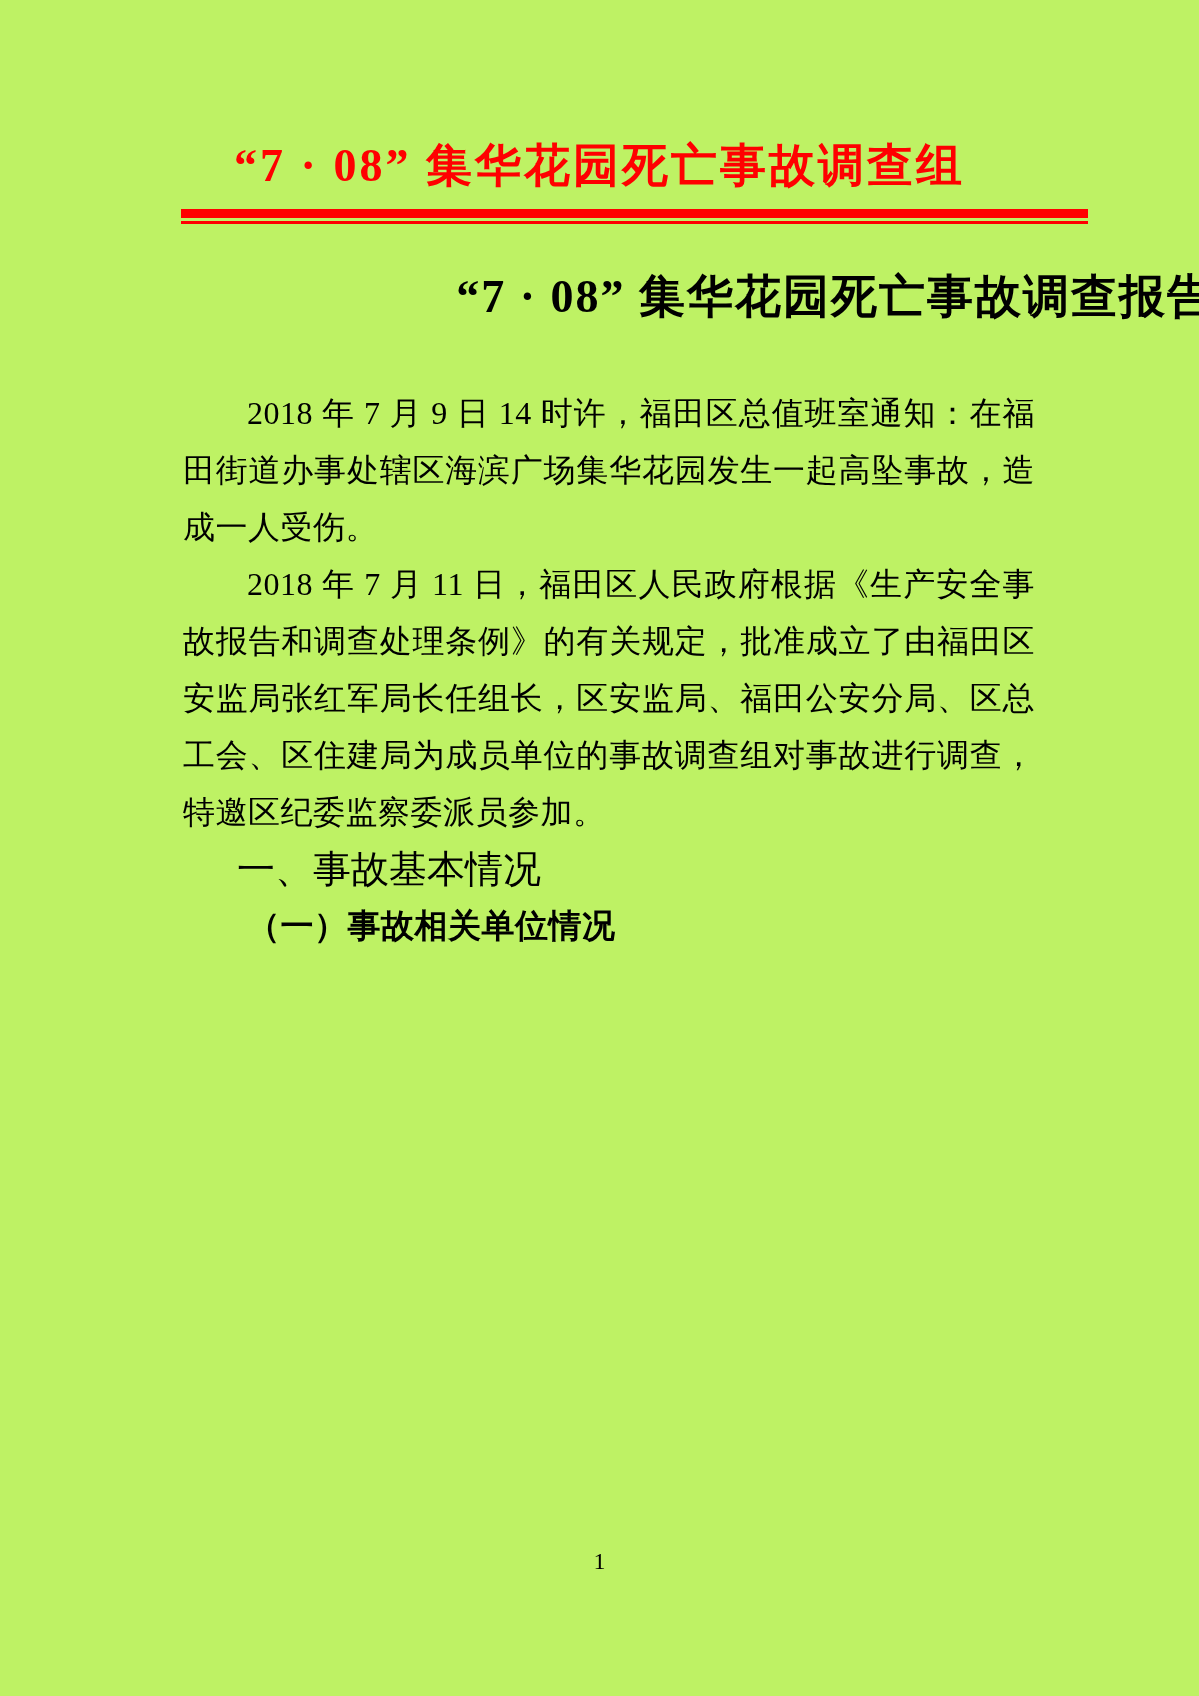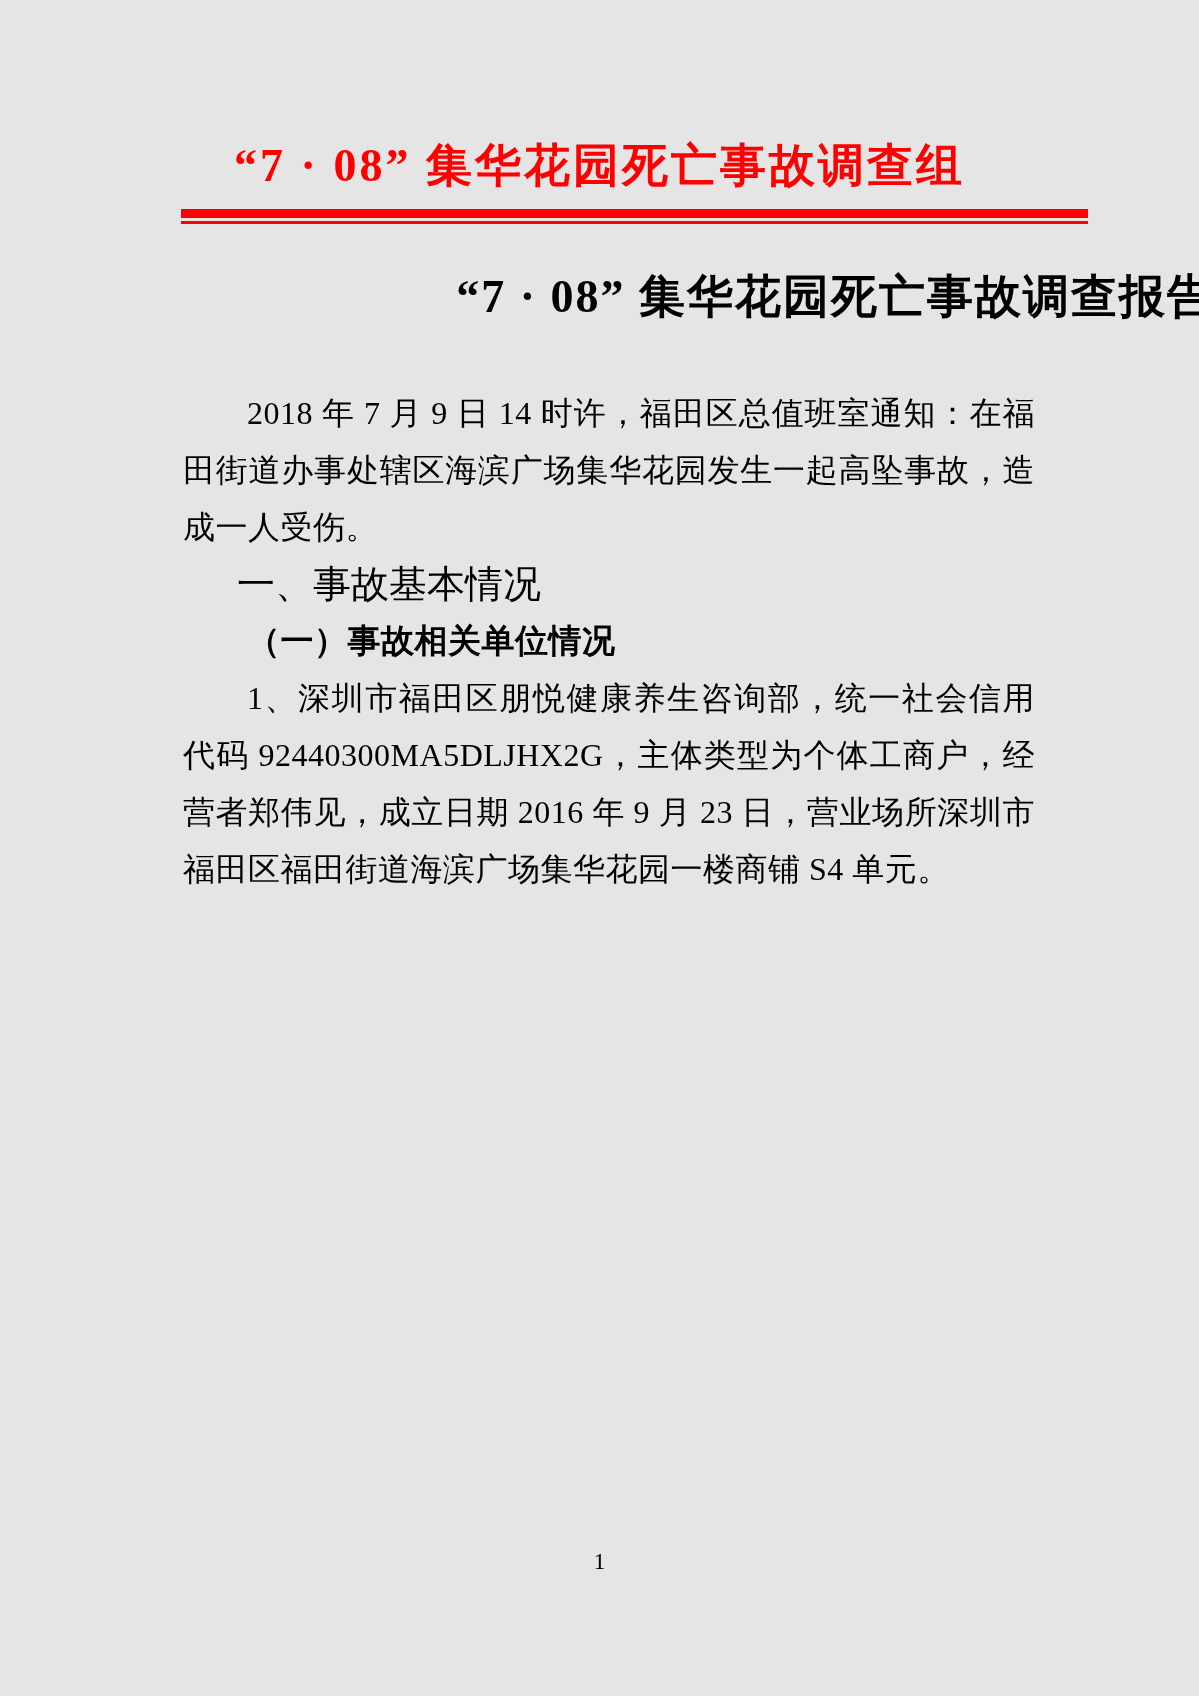--- a/index.html
+++ b/index.html
@@ -4,21 +4,21 @@
 <style>
   html, body {
     margin: 0;
     padding: 0;
     background: #ffffff;
   }
   .page {
     position: relative;
     width: 1199px;
     height: 1696px;
-    background: #e5e5e5;
+    background: #bef264;
     overflow: hidden;
     font-family: "Liberation Serif", "DejaVu Serif", serif;
     color: #000000;
   }
 
   
   .letterhead-title {
     position: absolute;
     top: 138px;
     left: 0;
@@ -123,25 +123,25 @@
 
   <div class="rule-thick"></div>
   <div class="rule-thin"></div>
 
   <h1 class="doc-title">“7 · 08” 集华花园死亡事故调查报告</h1>
 
   <div class="body-block">
 
     <p>2018 年 7 月 9 日 14 时许，福田区总值班室通知：在福田街道办事处辖区海滨广场集华花园发生一起高坠事故，造成一人受伤。</p>
 
+    <p>2018 年 7 月 11 日，福田区人民政府根据《生产安全事故报告和调查处理条例》的有关规定，批准成立了由福田区安监局张红军局长任组长，区安监局、福田公安分局、区总工会、区住建局为成员单位的事故调查组对事故进行调查，特邀区纪委监察委派员参加。</p>
 
 
     <h2 class="section-heading"><span class="sec-strong">一、事故</span><span class="sec-rest">基本情况</span></h2>
 
     <p class="subsection-heading">（一）事故相关单位情况</p>
 
-    <p>1、深圳市福田区朋悦健康养生咨询部，统一社会信用代码 92440300MA5DLJHX2G，主体类型为个体工商户，经营者郑伟见，成立日期 2016 年 9 月 23 日，营业场所深圳市福田区福田街道海滨广场集华花园一楼商铺 S4 单元。</p>
 
   </div>
 
   <div class="page-number">1</div>
 
 </div>
 
 </body></html>

